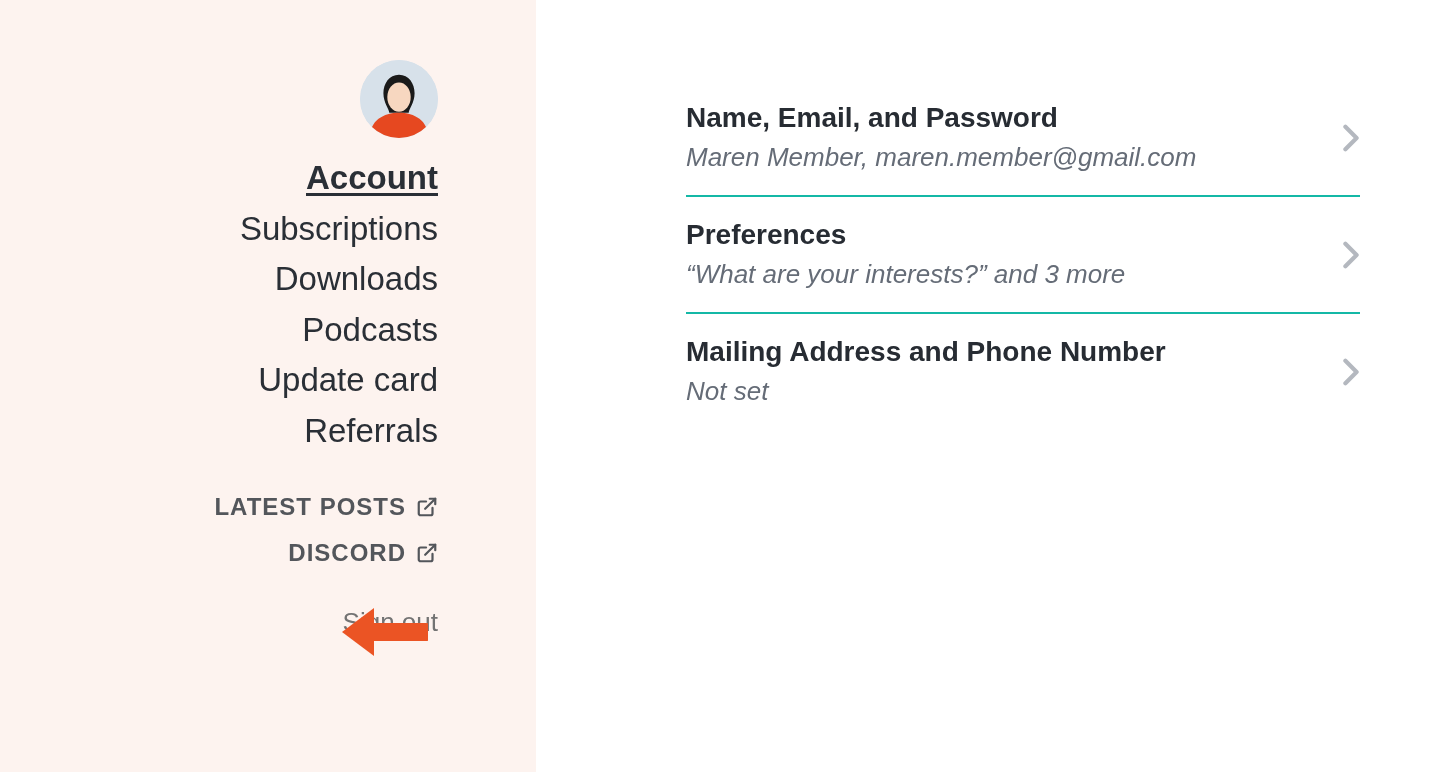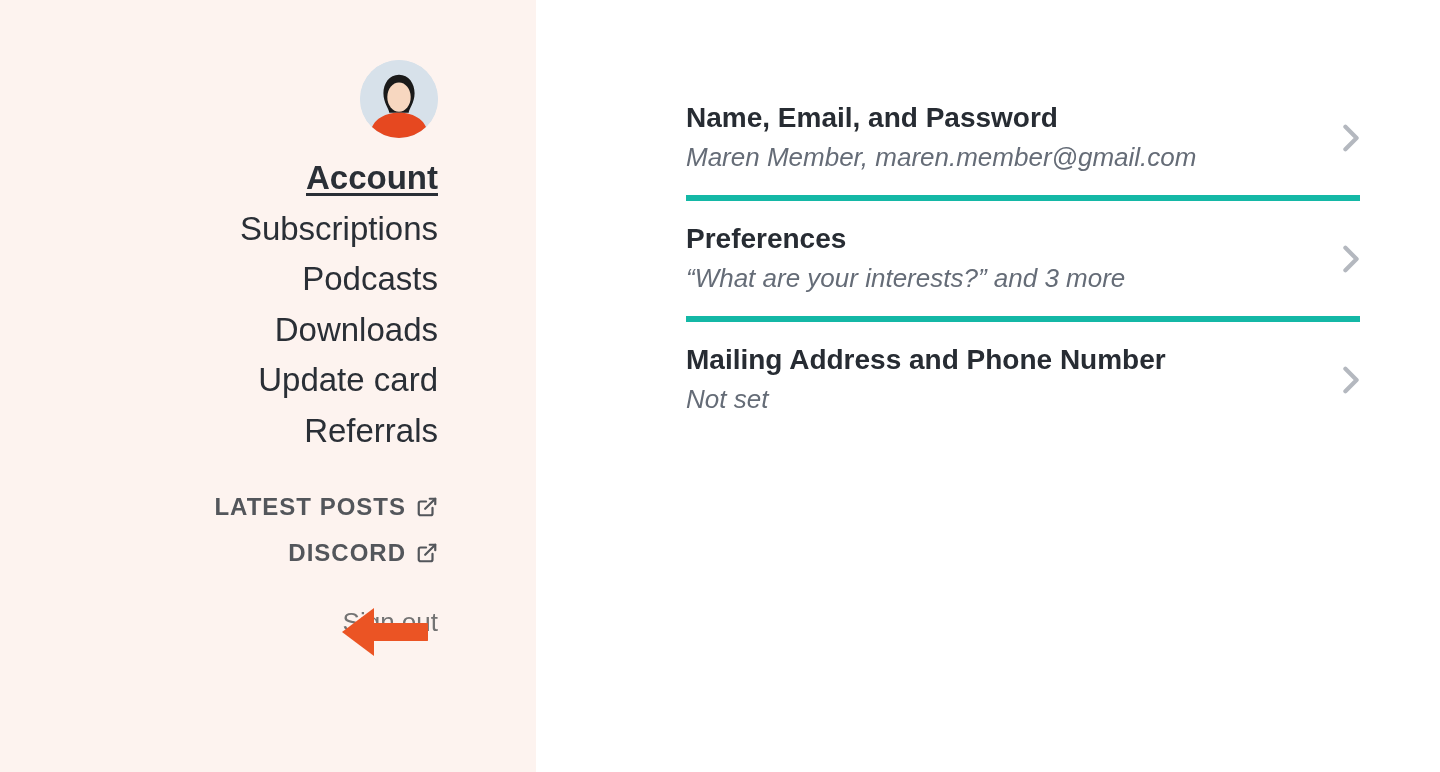--- a/index.html
+++ b/index.html
@@ -104,21 +104,21 @@
     
     .main {
       flex: 1;
       padding: 80px 80px 0 150px;
     }
     .setting-row {
       display: flex;
       align-items: center;
       justify-content: space-between;
       padding: 22px 0;
-      border-bottom: 6px solid #14b8a6;
+      border-bottom: 2px solid #14b8a6;
       cursor: pointer;
     }
     .setting-row:last-child { border-bottom: none; }
     .setting-text {
       display: flex;
       flex-direction: column;
       gap: 8px;
     }
     .setting-title {
       font-size: 28px;
@@ -151,22 +151,22 @@
       <circle cx="40" cy="40" r="40" fill="#d7e1ea"></circle>
       <path d="M40 15 C30 15 24 24 24 34 C24 44 30 50 30 54 L50 54 C50 50 56 44 56 34 C56 24 50 15 40 15 Z" fill="#1a1a1a"></path>
       <ellipse cx="40" cy="38" rx="12" ry="15" fill="#f7d7c0"></ellipse>
       <path d="M10 80 C10 62 24 54 40 54 C56 54 70 62 70 80 Z" fill="#e64820"></path>
     </svg>
   </div>
 
   <nav class="nav-main">
     <div class="nav-item active">Account</div>
     <div class="nav-item">Subscriptions</div>
+    <div class="nav-item">Downloads</div>
     <div class="nav-item">Podcasts</div>
-    <div class="nav-item">Downloads</div>
     <div class="nav-item">Update card</div>
     <div class="nav-item">Referrals</div>
   </nav>
 
   <div class="nav-links">
     <div class="nav-link">
       <span>LATEST POSTS</span>
       <span class="ext-icon">
         <svg viewBox="0 0 24 24" fill="none" stroke="#53565b" stroke-width="2.4" stroke-linecap="round" stroke-linejoin="round">
           <path d="M18 13v6a2 2 0 0 1-2 2H5a2 2 0 0 1-2-2V8a2 2 0 0 1 2-2h6"></path>

